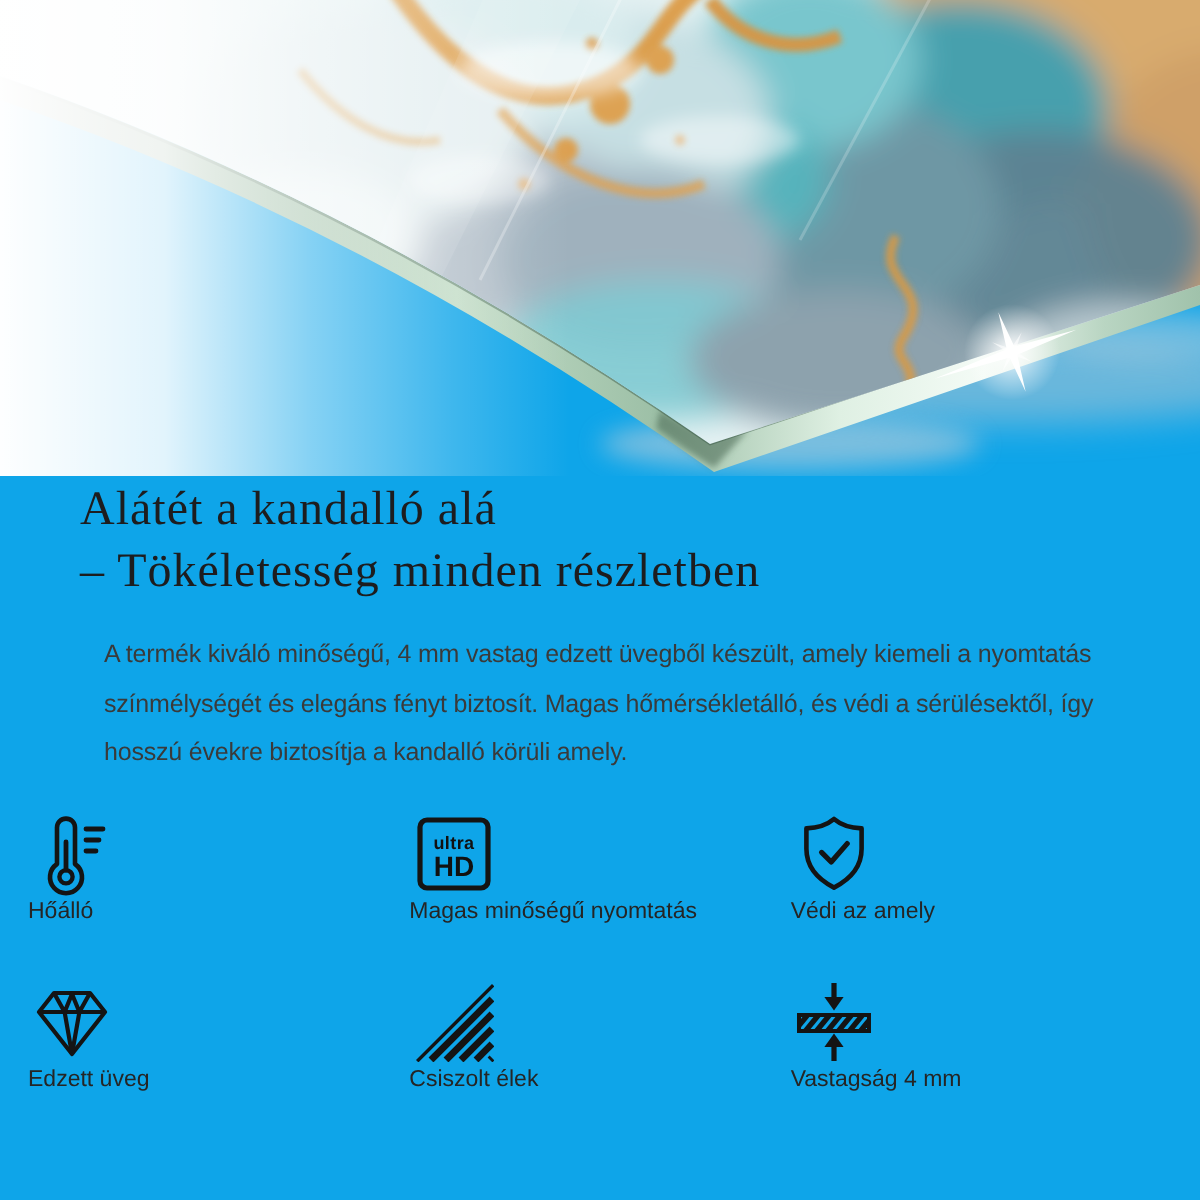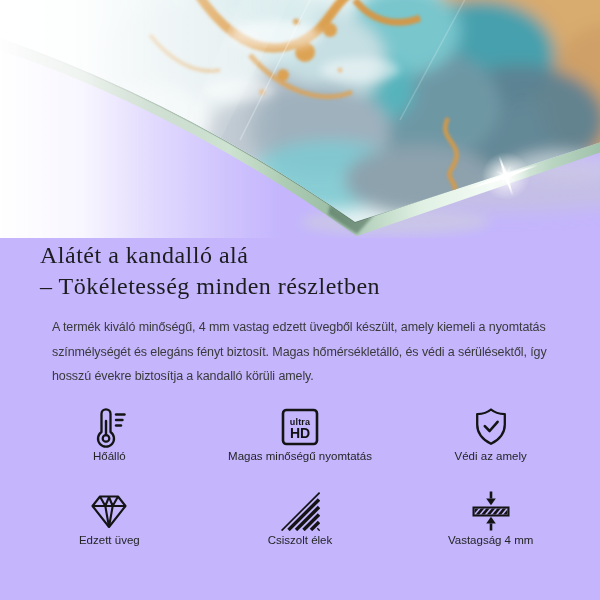--- a/index.html
+++ b/index.html
@@ -1,40 +1,40 @@
 <!DOCTYPE html>
 <html><head>
 <meta charset="utf-8">
 <style>
   html,body{margin:0;padding:0;}
   body{
     width:600px;height:600px;background:#ffffff;overflow:hidden;position:relative;
     font-family:"Liberation Sans","DejaVu Sans",sans-serif;
     -webkit-font-smoothing:antialiased;
   }
-  .page{position:absolute;inset:0;background:#c4b5fd;}
+  .page{position:absolute;inset:0;background:#0ea5e9;}
   
   .hero{position:absolute;top:0;left:0;width:600px;height:238px;margin:0;}
   .hero svg{display:block;}
   
   .copy{position:absolute;left:40px;top:240px;width:535px;}
   h1{
     margin:0;font-family:"Liberation Serif","DejaVu Serif",serif;
     font-weight:400;font-size:24px;line-height:31px;letter-spacing:.5px;
     color:#1d1d1f;
   }
   h1 span{display:block;white-space:nowrap;}
   .desc{margin:13px 0 0 12px;color:#3a3a3a;font-size:12.5px;line-height:24.5px;letter-spacing:-.1px;}
   .desc span{display:block;white-space:nowrap;}
   
   .features{
     position:absolute;top:404px;left:0;width:600px;box-sizing:border-box;
     display:grid;grid-template-columns:1fr 1fr 1fr;grid-auto-rows:84px;padding:0 14px;
   }
-  .feature{display:flex;flex-direction:column;align-items:center;}
+  .feature{display:flex;flex-direction:column;align-items:flex-start;}
   .iconbox{height:46px;display:flex;align-items:center;justify-content:center;}
   .flabel{margin-top:0;font-size:11.5px;color:#252525;letter-spacing:0;white-space:nowrap;}
   .icon{stroke:#141414;fill:none;stroke-width:2.2;}
   .icon text{stroke:none;fill:#111;}
 </style>
 </head>
 <body>
 
 <div class="page">
 

